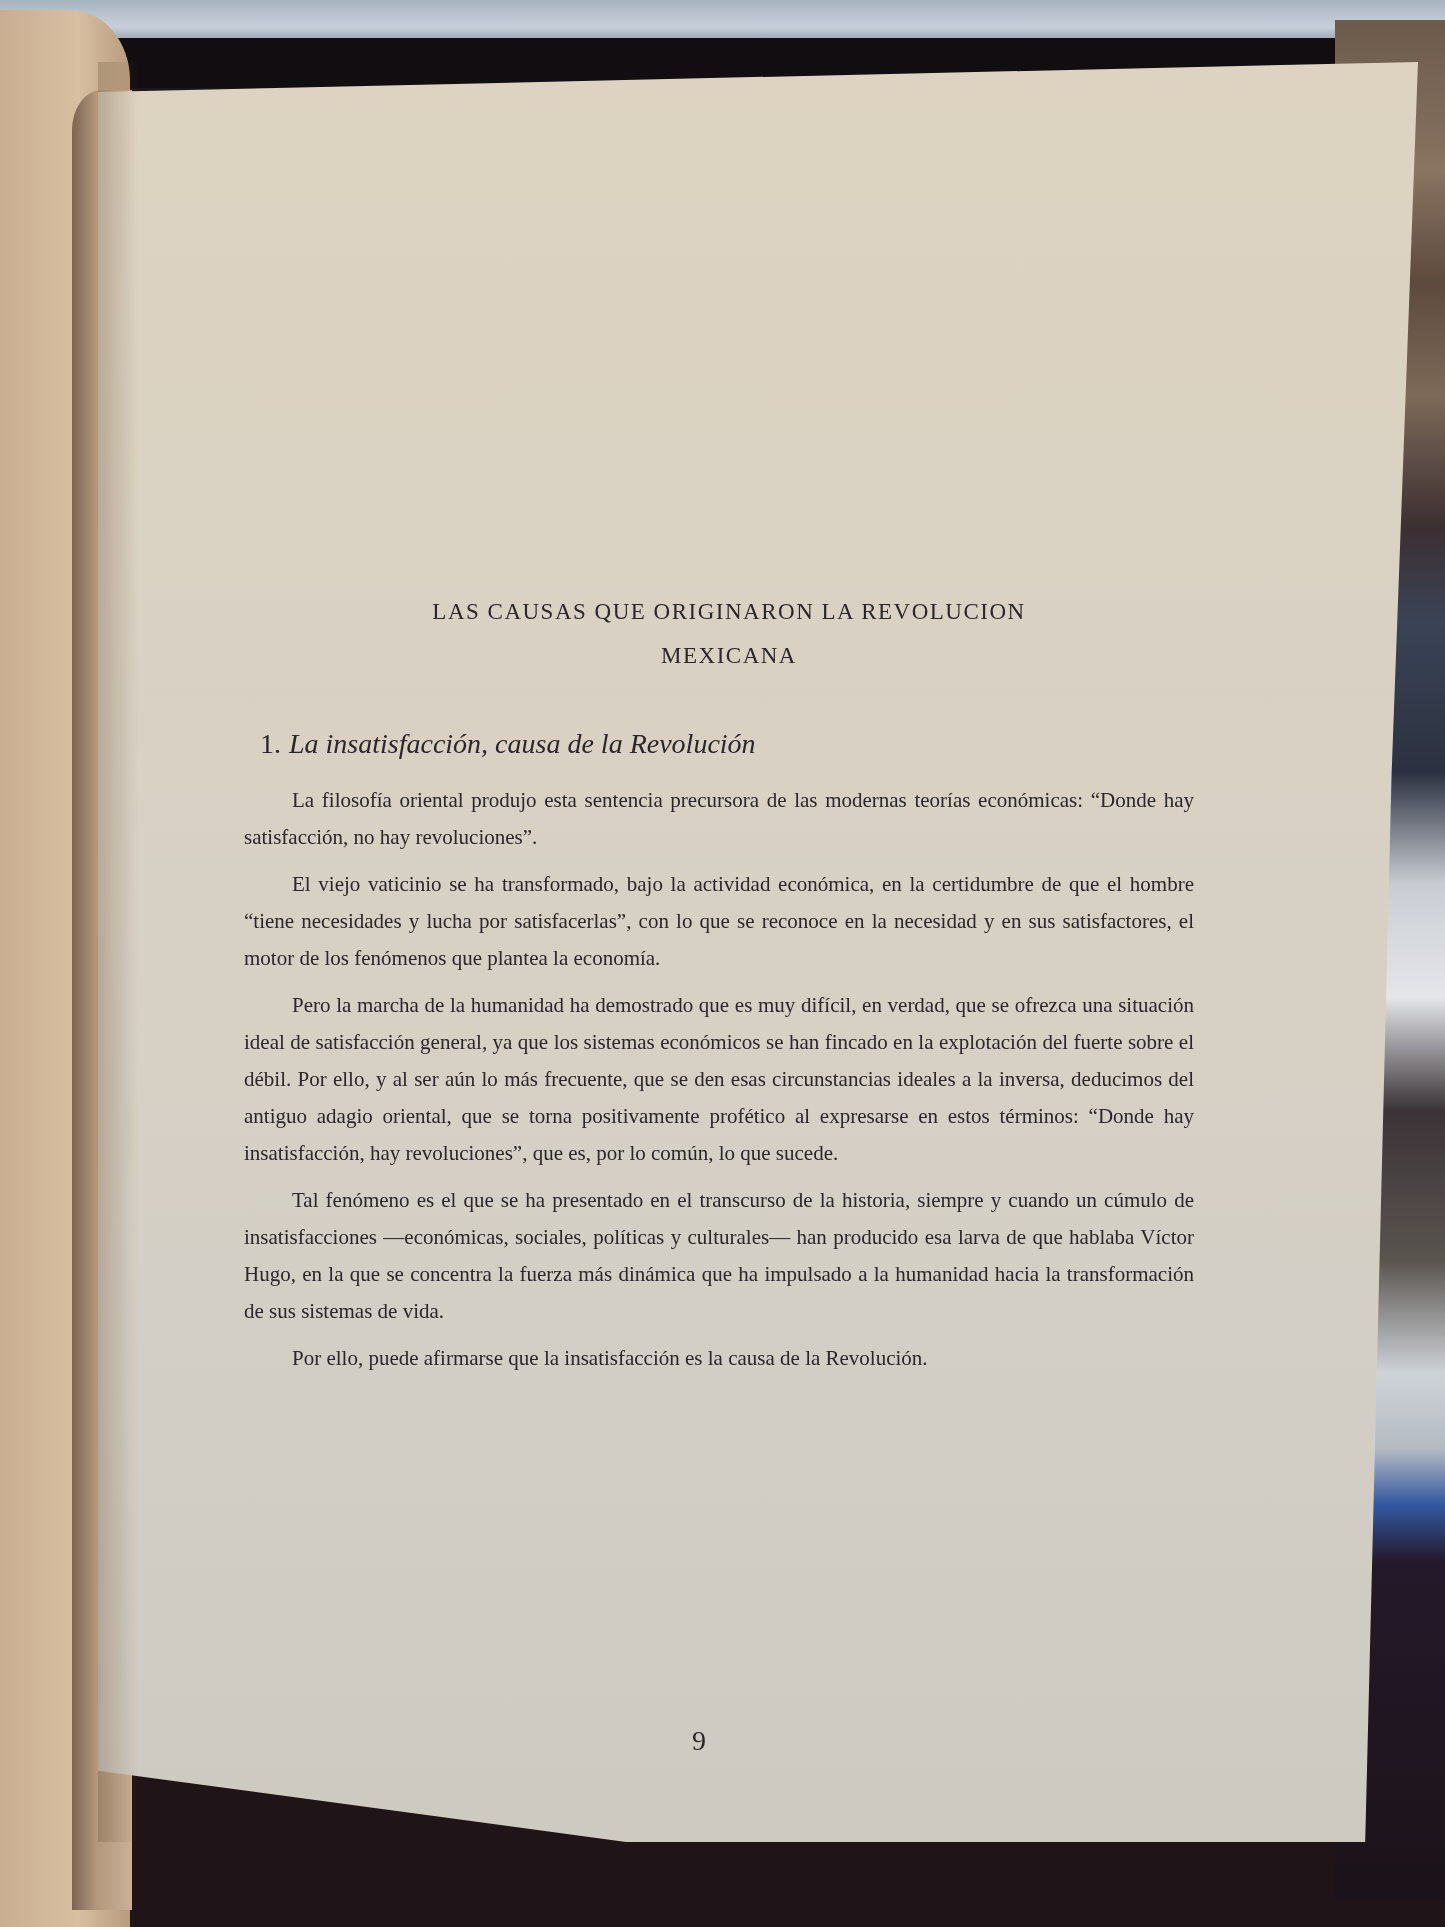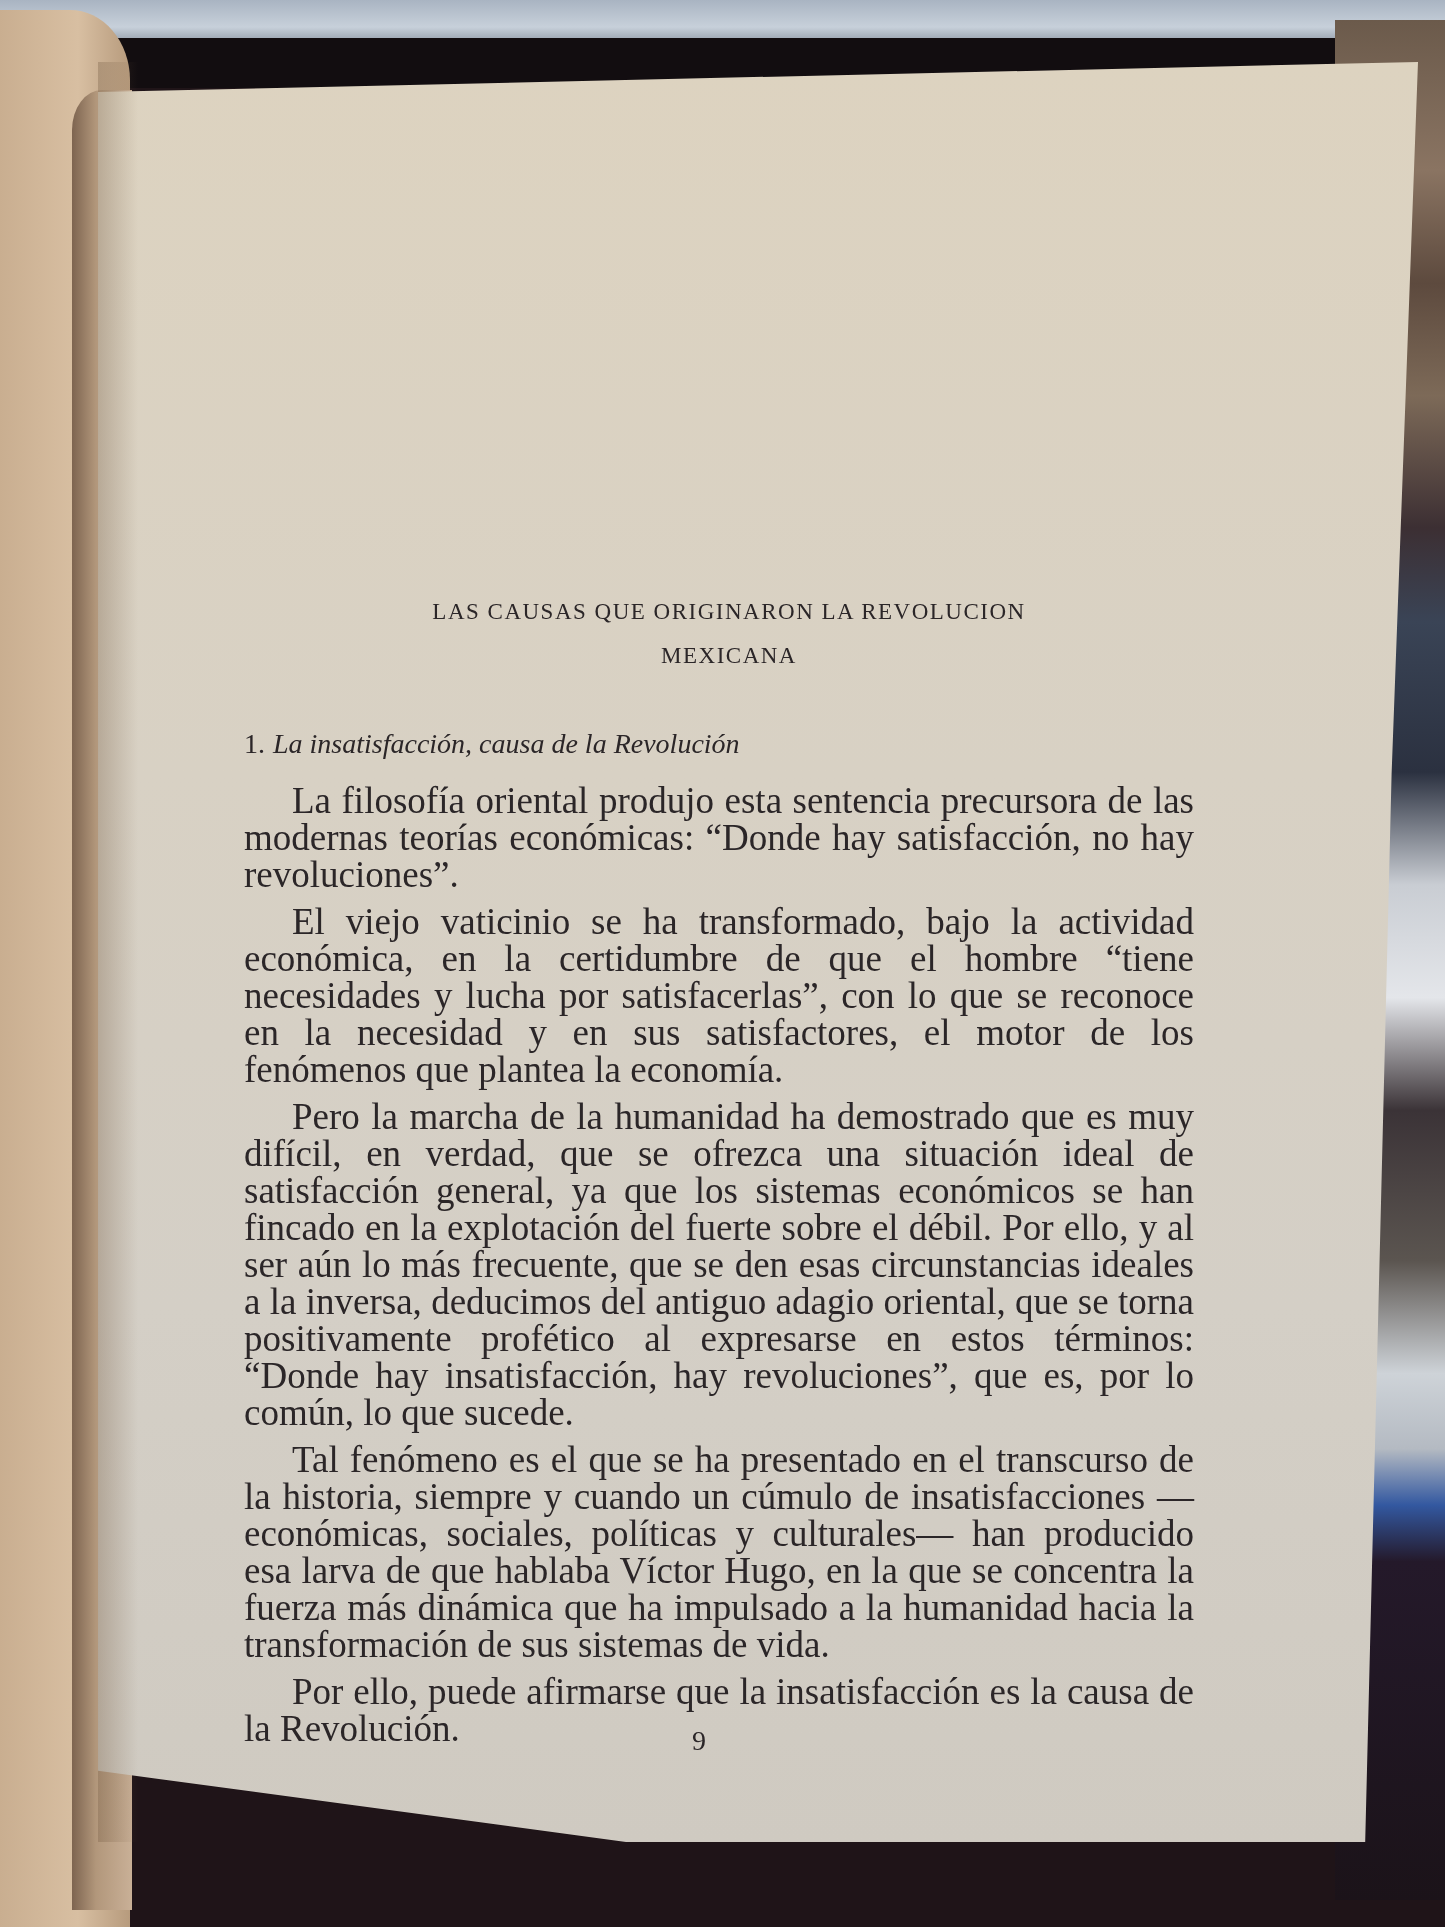--- a/index.html
+++ b/index.html
@@ -67,29 +67,29 @@
       letter-spacing: 1.5px;
       line-height: 44px;
       margin: 0 0 50px 0;
       font-weight: normal;
       color: #2b2628;
       padding-left: 20px;
     }
     .section-heading {
       font-family: "Liberation Serif", serif;
       font-size: 28px;
-      margin: 0 0 22px 0;
+      margin: 0 0 22px 16px;
       font-weight: normal;
       color: #2b2628;
     }
     .section-heading .num { font-style: normal; margin-right: 8px; }
     .section-heading .txt { font-style: italic; }
     .para {
       font-family: "Liberation Serif", serif;
-      font-size: 37px;
+      font-size: 21px;
       line-height: 37px;
       text-align: justify;
       text-indent: 48px;
       margin: 0 0 10px 0;
       color: #2b2628;
       hyphens: manual;
     }
     .page-number {
       position: absolute;
       left: 692px;

